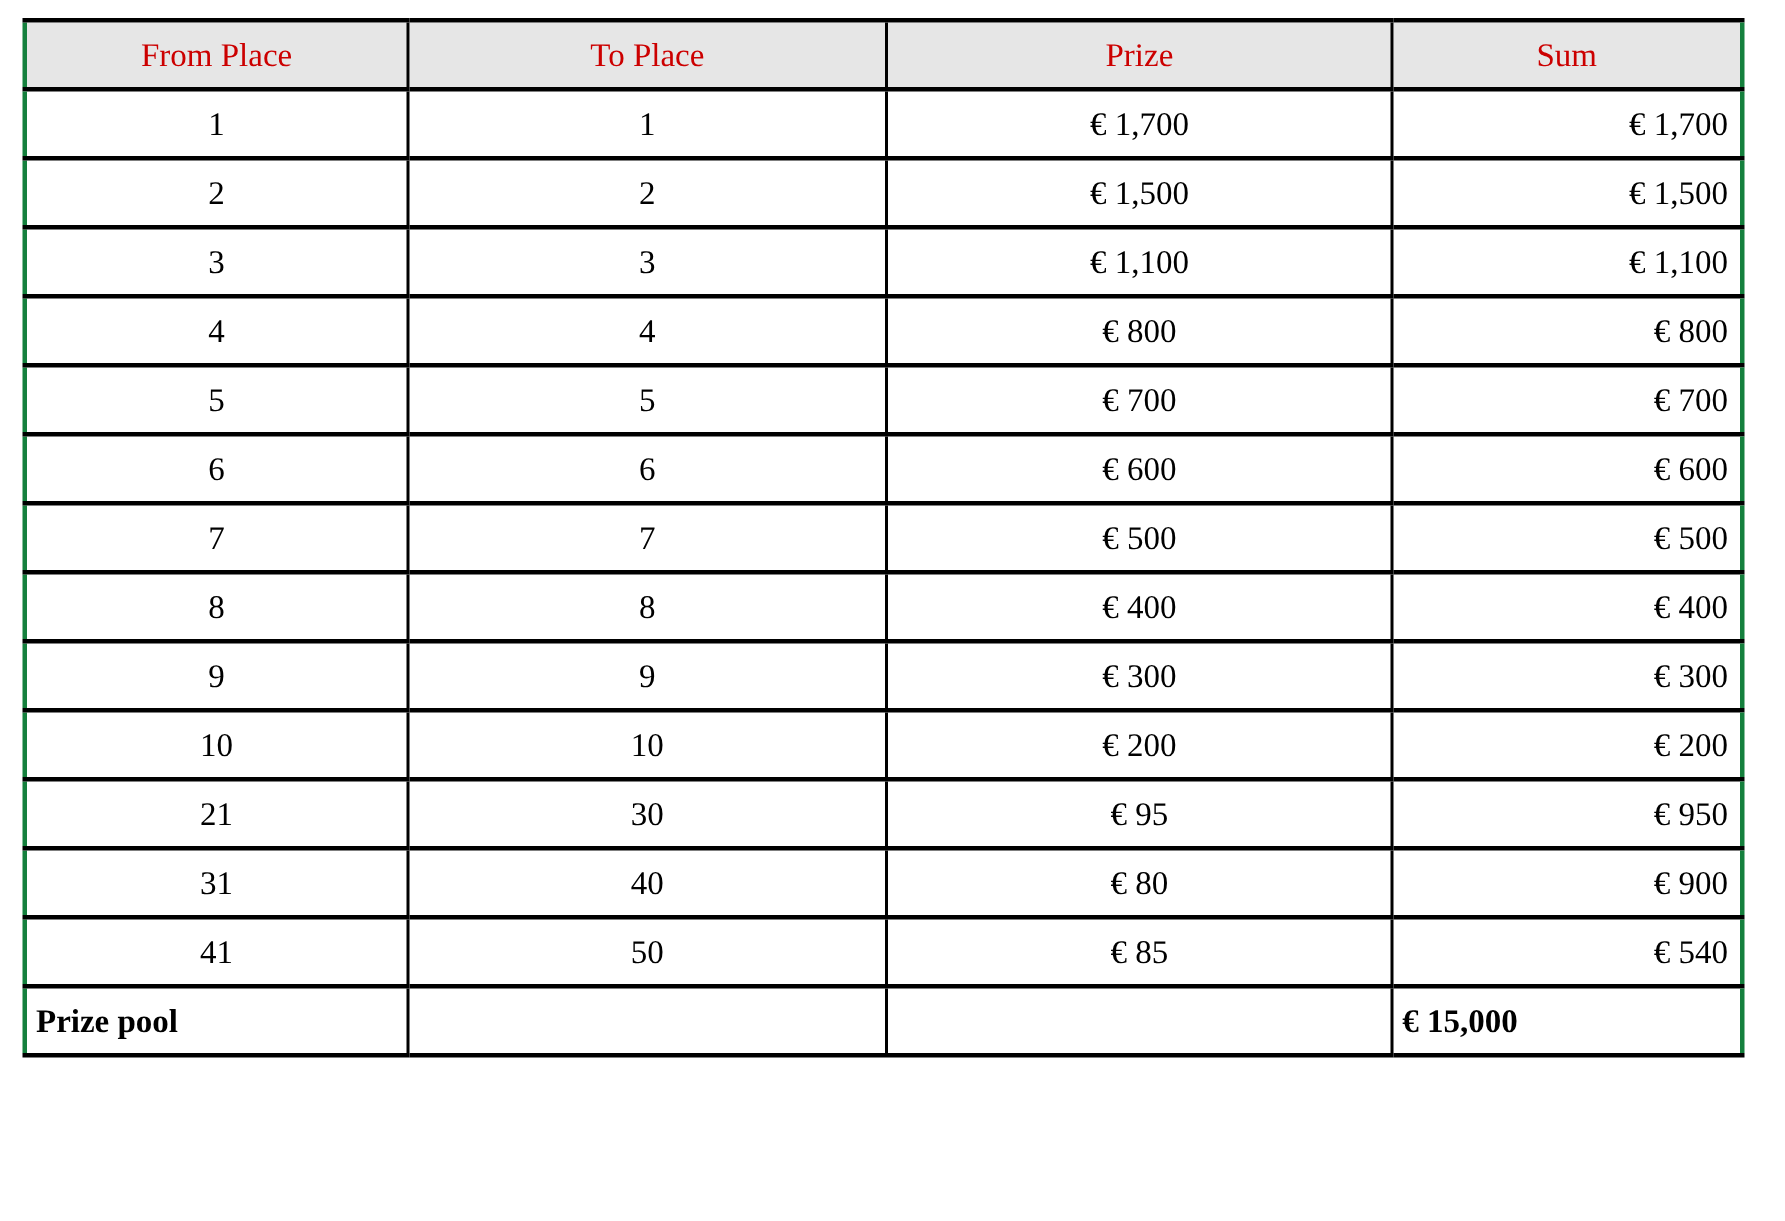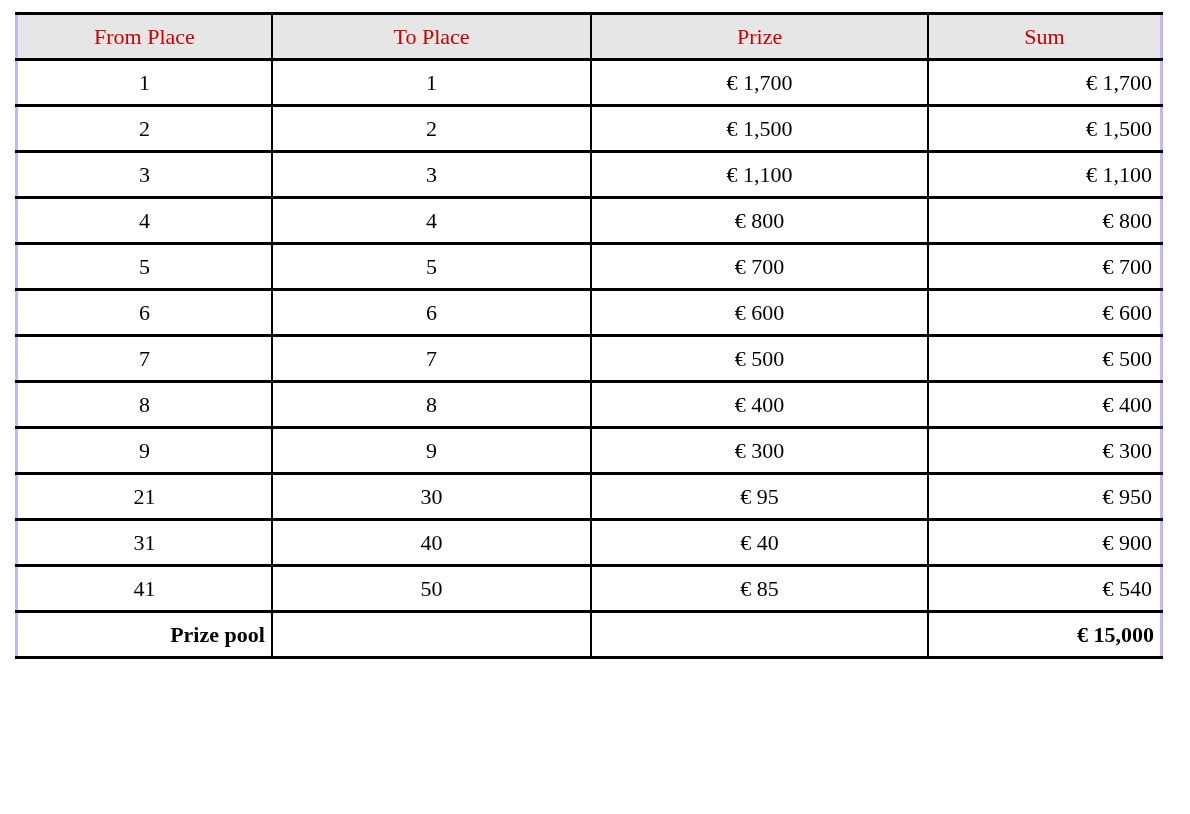--- a/index.html
+++ b/index.html
@@ -17,21 +17,21 @@
     background: #ffffff;
     overflow: hidden;
   }
   table.prize-table {
     position: absolute;
     left: 15px;
     top: 12px;
     width: 1148px;
     border-collapse: collapse;
     table-layout: fixed;
-    border: 3px solid #c4b5fd;
+    border: 3px solid #15803d;
   }
   table.prize-table col.c-from  { width: 22.3%; }
   table.prize-table col.c-to    { width: 27.9%; }
   table.prize-table col.c-prize { width: 29.4%; }
   table.prize-table col.c-sum   { width: 20.4%; }
 
   table.prize-table th,
   table.prize-table td {
     border: 2px solid #000000;
     border-top-width: 3px;
@@ -49,21 +49,21 @@
     background: #e6e6e6;
     color: #cc0000;
     font-weight: normal;
   }
   table.prize-table td.sum {
     text-align: right;
     padding-right: 8px;
   }
   table.prize-table tr.footer-row td {
     font-weight: bold;
-    text-align: right;
+    text-align: left;
   }
 </style>
 </head>
 <body>
 
 <div class="page">
   <table class="prize-table">
     <colgroup>
       <col class="c-from">
         <col class="c-to">
@@ -127,29 +127,35 @@
         <td>€ 400</td>
         <td class="sum">€ 400</td>
       </tr>
       <tr>
         <td>9</td>
         <td>9</td>
         <td>€ 300</td>
         <td class="sum">€ 300</td>
       </tr>
       <tr>
+        <td>10</td>
+        <td>10</td>
+        <td>€ 200</td>
+        <td class="sum">€ 200</td>
+      </tr>
+      <tr>
         <td>21</td>
         <td>30</td>
         <td>€ 95</td>
         <td class="sum">€ 950</td>
       </tr>
       <tr>
         <td>31</td>
         <td>40</td>
-        <td>€ 40</td>
+        <td>€ 80</td>
         <td class="sum">€ 900</td>
       </tr>
       <tr>
         <td>41</td>
         <td>50</td>
         <td>€ 85</td>
         <td class="sum">€ 540</td>
       </tr>
       <tr class="footer-row">
         <td>Prize pool</td>

